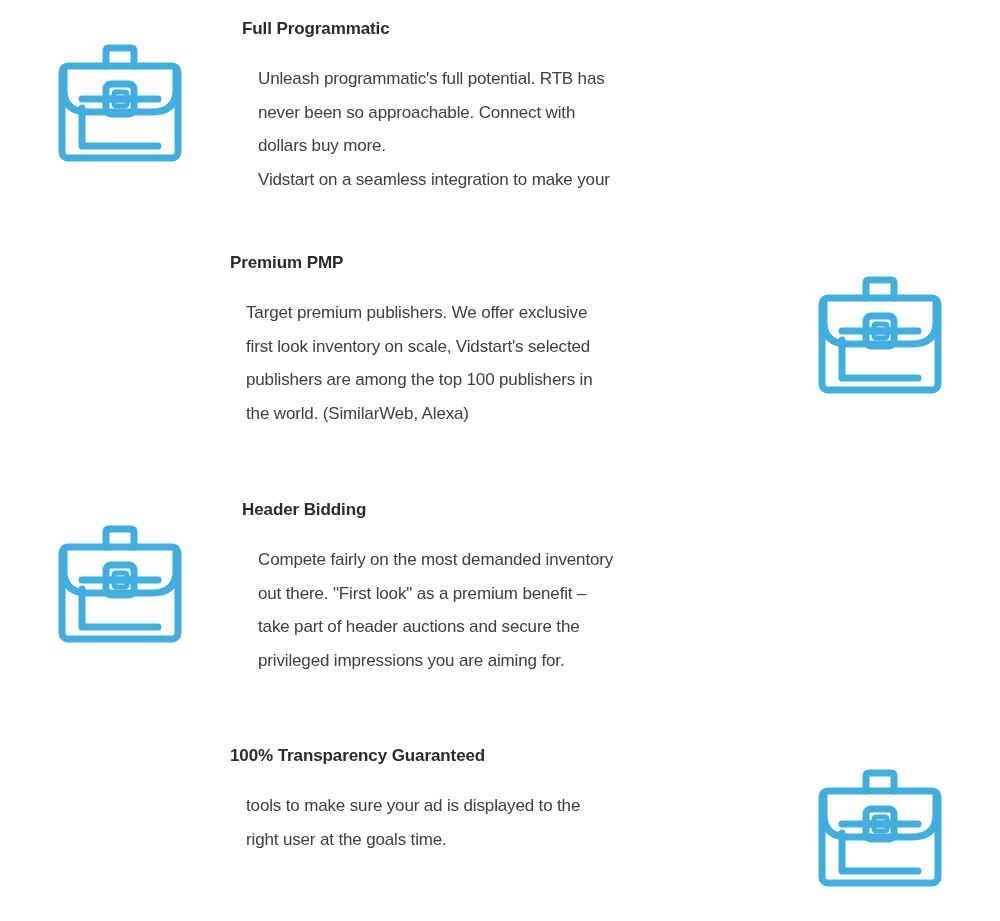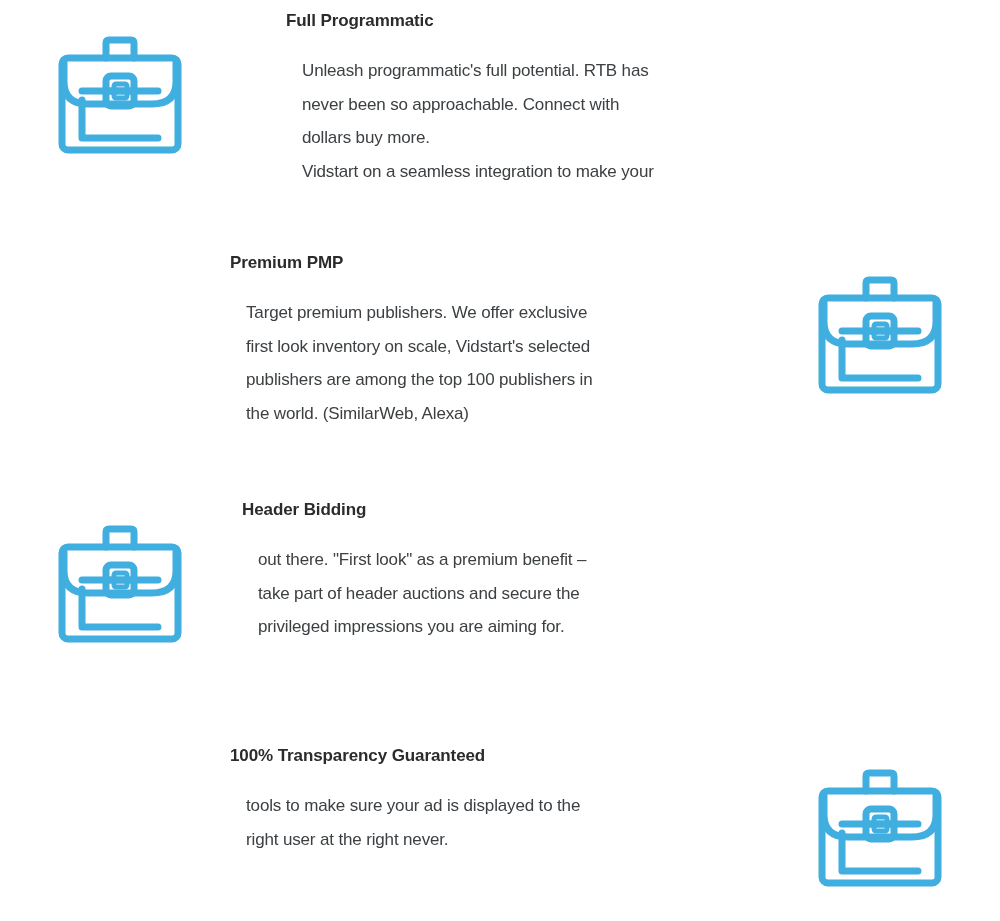--- a/index.html
+++ b/index.html
@@ -24,21 +24,21 @@
   }
 
   .feature-row {
     position: absolute;
     display: flex;
     align-items: flex-start;
     width: 1000px;
   }
 
   
-  .feature-row.row-0 { top: 4px; gap: 44px; }
+  .feature-row.row-0 { top: 12px; }
   .feature-row.row-1 { top: 246px; }
   .feature-row.row-2 { top: 493px; }
   .feature-row.row-3 { top: 739px; }
 
   
   .feature-row.icon-left { flex-direction: row; }
   
   .feature-row.icon-right { flex-direction: row-reverse; }
 
   .feature-icon {
@@ -151,20 +151,21 @@
           <path d="M50 55 L100 55"></path>
           <path d="M24 55 L74 55"></path>
           <rect x="48" y="40" width="28" height="30" rx="5"></rect>
           <rect x="56" y="48" width="13" height="14" rx="2" stroke-width="5"></rect>
         </g>
       </svg>
     </div>
     <div class="feature-text">
       <div class="feature-title" style="color: rgb(43, 43, 43);">Header Bidding</div>
       <div class="feature-desc" style="color: rgb(60, 64, 67);">
+        <span class="ln">Compete fairly on the most demanded inventory</span>
         <span class="ln">out there. "First look" as a premium benefit –</span>
         <span class="ln">take part of header auctions and secure the</span>
         <span class="ln">privileged impressions you are aiming for.</span>
       </div>
     </div>
   </div>
 
   <div class="feature-row icon-right row-3">
     <div class="feature-icon">
       <svg viewBox="0 0 124 118" xmlns="http://www.w3.org/2000/svg" aria-hidden="true">
@@ -177,18 +178,18 @@
           <path d="M24 55 L74 55"></path>
           <rect x="48" y="40" width="28" height="30" rx="5"></rect>
           <rect x="56" y="48" width="13" height="14" rx="2" stroke-width="5"></rect>
         </g>
       </svg>
     </div>
     <div class="feature-text">
       <div class="feature-title" style="color: rgb(43, 43, 43);">100% Transparency Guaranteed</div>
       <div class="feature-desc" style="color: rgb(60, 64, 67);">
         <span class="ln">tools to make sure your ad is displayed to the</span>
-        <span class="ln">right user at the right never.</span>
+        <span class="ln">right user at the goals time.</span>
       </div>
     </div>
   </div>
 
 </div>
 
 </body></html>

